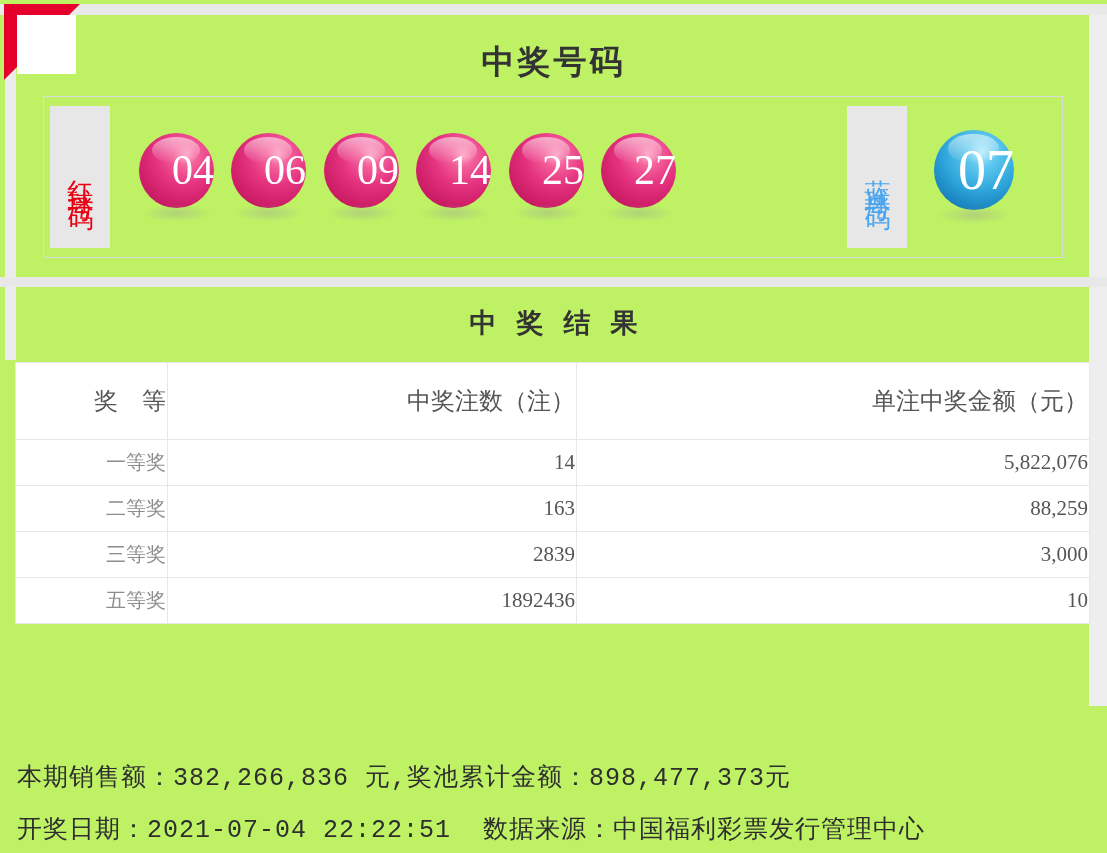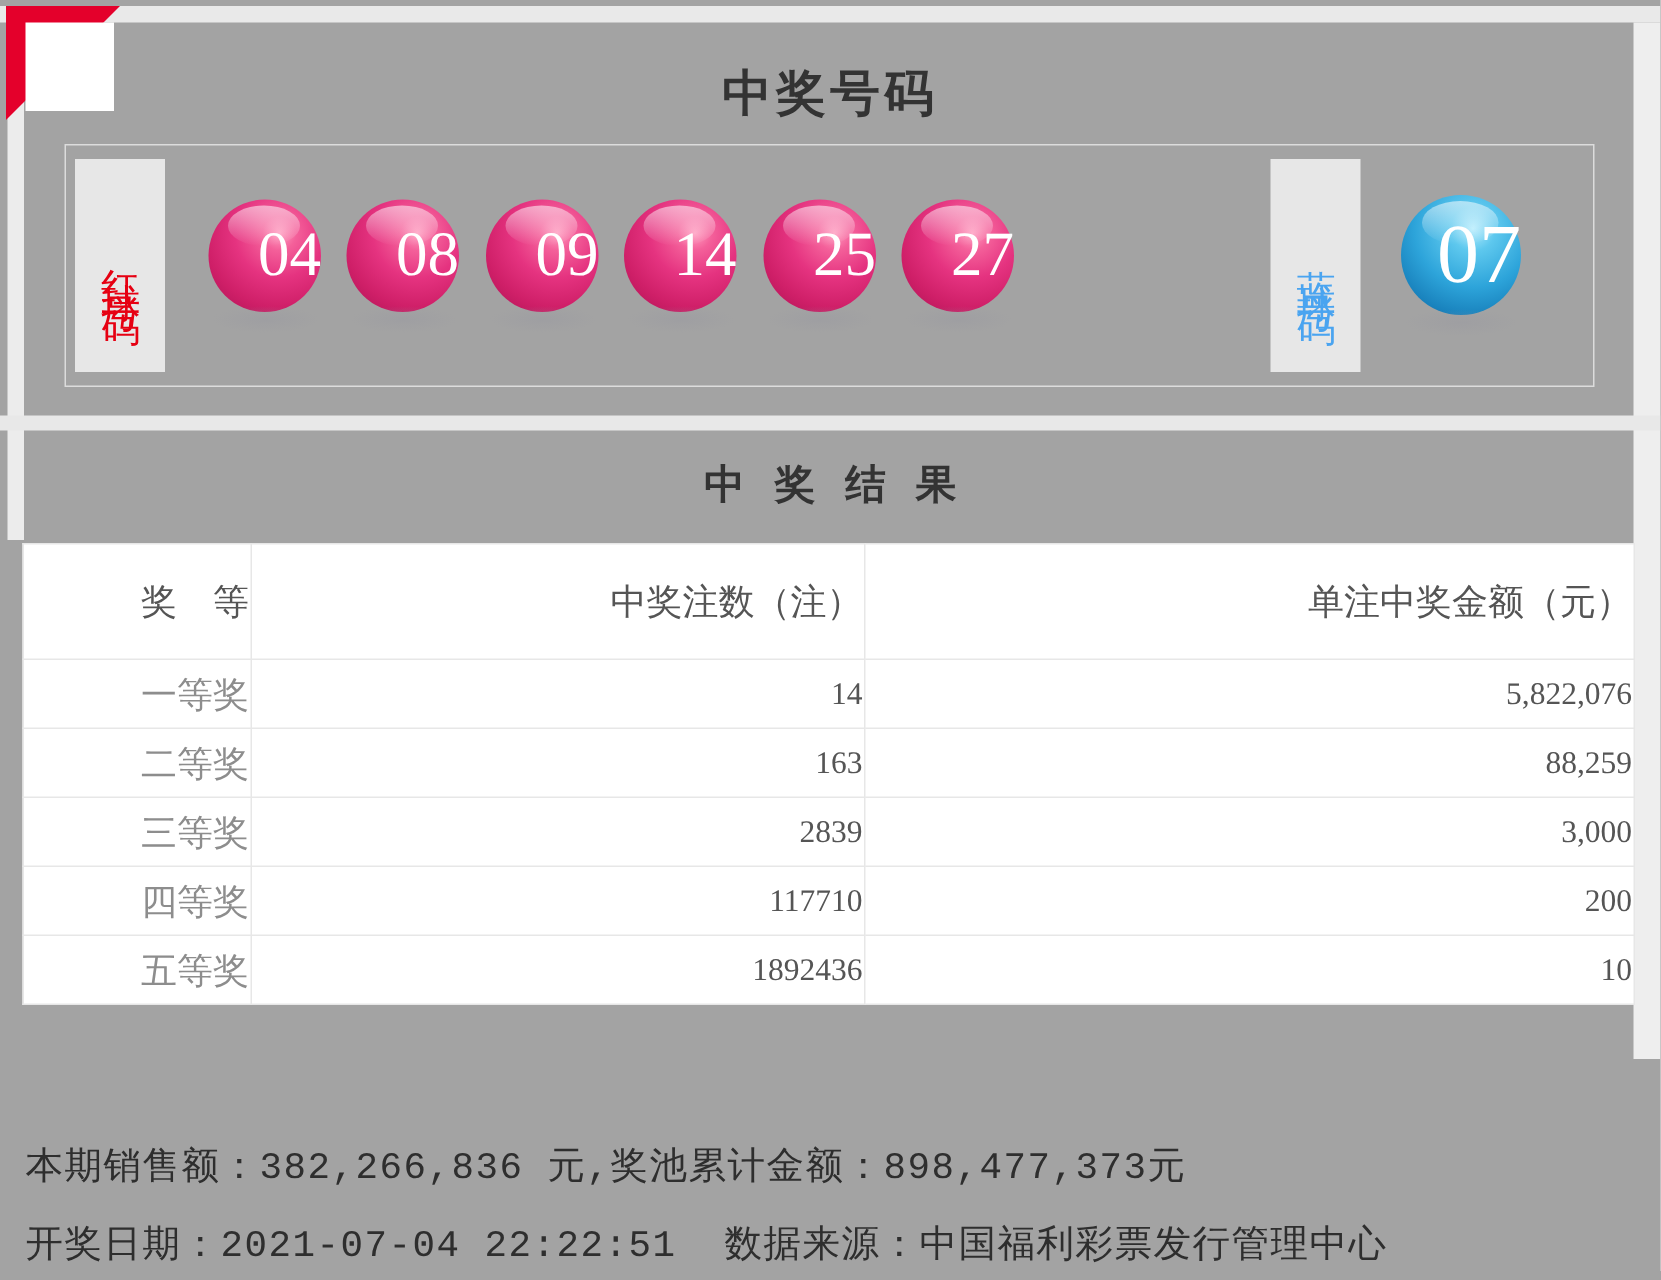--- a/index.html
+++ b/index.html
@@ -1,19 +1,19 @@
 <!DOCTYPE html>
 <html><head>
 <meta charset="utf-8">
 <style>
   html,body { margin:0; padding:0; }
   body { background:#f7f7f8; }
   .page {
     position:relative; width:1107px; height:853px; overflow:hidden;
-    background:#a3a3a3;
+    background:#bef264;
     font-family:"Liberation Serif","DejaVu Serif",serif;
   }
   
   .top-strip   { position:absolute; left:0; top:4px; width:1107px; height:11px; background:#e9e9e9; }
   .left-strip  { position:absolute; left:5px; top:4px; width:11px; height:356px; background:#ececec; }
   .right-strip { position:absolute; left:1089px; top:15px; width:18px; height:691px; background:#eeeeee; }
   
   .corner-ribbon {
     position:absolute; left:4px; top:4px; width:76px; height:76px;
     background:var(--ribbon, #e4002b);
@@ -73,21 +73,21 @@
     font-size:27px; font-weight:600; color:#333; letter-spacing:20px; text-indent:20px;
   }
 
   table.results {
     position:absolute; left:15px; top:362px; width:1074px;
     border-collapse:collapse; background:#fff; table-layout:fixed;
   }
   table.results th, table.results td { border:1px solid #e7e7e7; text-align:right; }
   table.results th { height:74px; font-size:24px; color:#555; font-weight:500; }
   table.results td { height:43px; font-size:21px; color:#555; }
-  table.results td.level { color:#8d8d8d; font-size:24px;font-family:Liberation Serif, serif; }
+  table.results td.level { color:#8d8d8d; font-size:20px;font-family:Liberation Serif, serif; }
   col.c-level  { width:152px; }
   col.c-bets   { width:409px; }
   col.c-amount { width:513px; }
 
   .footer-line { position:absolute; left:17px; font-size:25px; color:#2e2e2e; white-space:pre; letter-spacing:1px;font-family:Liberation Mono, monospace; }
   .footer-line.sales { top:760px; }
   .footer-line.draw  { top:812px; }
 </style>
 </head>
 <body>
@@ -98,21 +98,21 @@
   <div class="left-strip"></div>
   <div class="right-strip"></div>
   <div class="corner-ribbon"></div>
   <div class="corner-card"></div>
 
   <div class="page-title">中奖号码</div>
 
   <div class="ball-box">
     <div class="vlabel red">红球号码</div>
     <div class="ball red r0">04</div>
-    <div class="ball red r1">08</div>
+    <div class="ball red r1">06</div>
     <div class="ball red r2">09</div>
     <div class="ball red r3">14</div>
     <div class="ball red r4">25</div>
     <div class="ball red r5">27</div>
     <div class="vlabel blue">蓝球号码</div>
     <div class="ball blue b0">07</div>
   </div>
 
   <div class="section-divider"></div>
 
@@ -141,25 +141,20 @@
         <td class="level">二等奖</td>
         <td>163</td>
         <td>88,259</td>
       </tr>
       <tr>
         <td class="level">三等奖</td>
         <td>2839</td>
         <td>3,000</td>
       </tr>
       <tr>
-        <td class="level">四等奖</td>
-        <td>117710</td>
-        <td>200</td>
-      </tr>
-      <tr>
         <td class="level">五等奖</td>
         <td>1892436</td>
         <td>10</td>
       </tr>
     </tbody>
   </table>
 
   <div class="footer-line sales">本期销售额：382,266,836 元,奖池累计金额：898,477,373元</div>
   <div class="footer-line draw">开奖日期：2021-07-04 22:22:51  数据来源：中国福利彩票发行管理中心</div>
 

